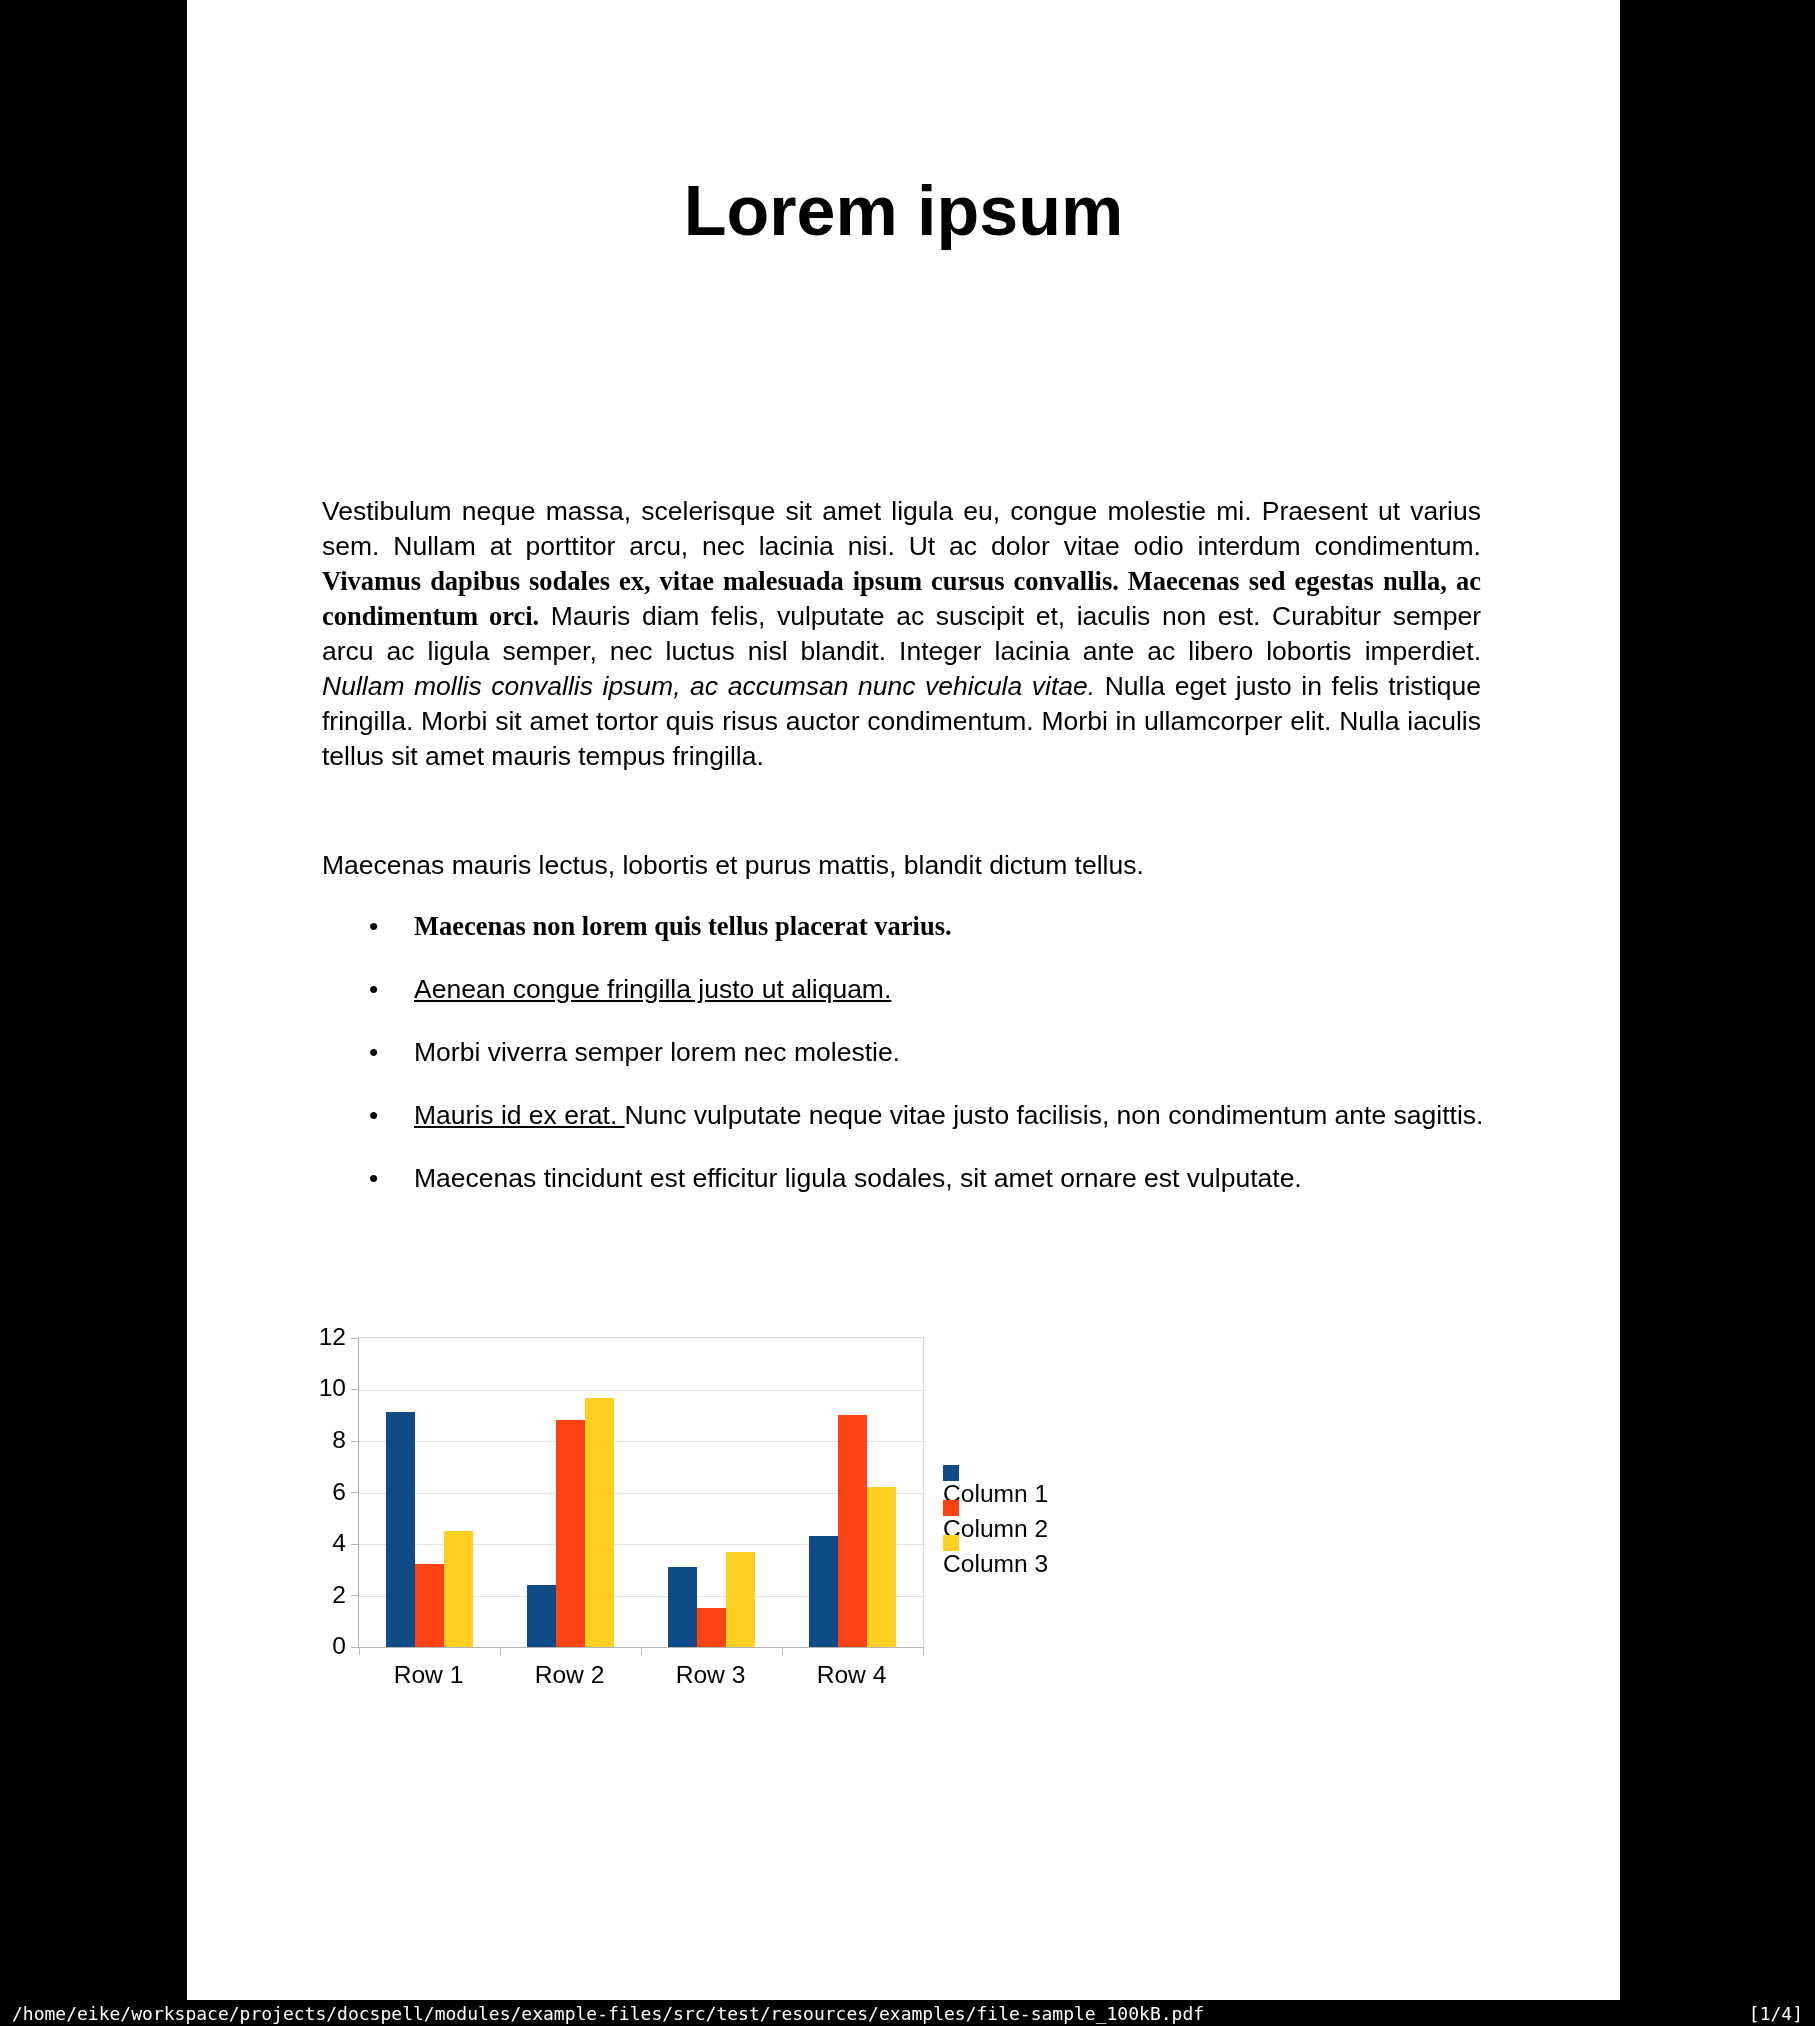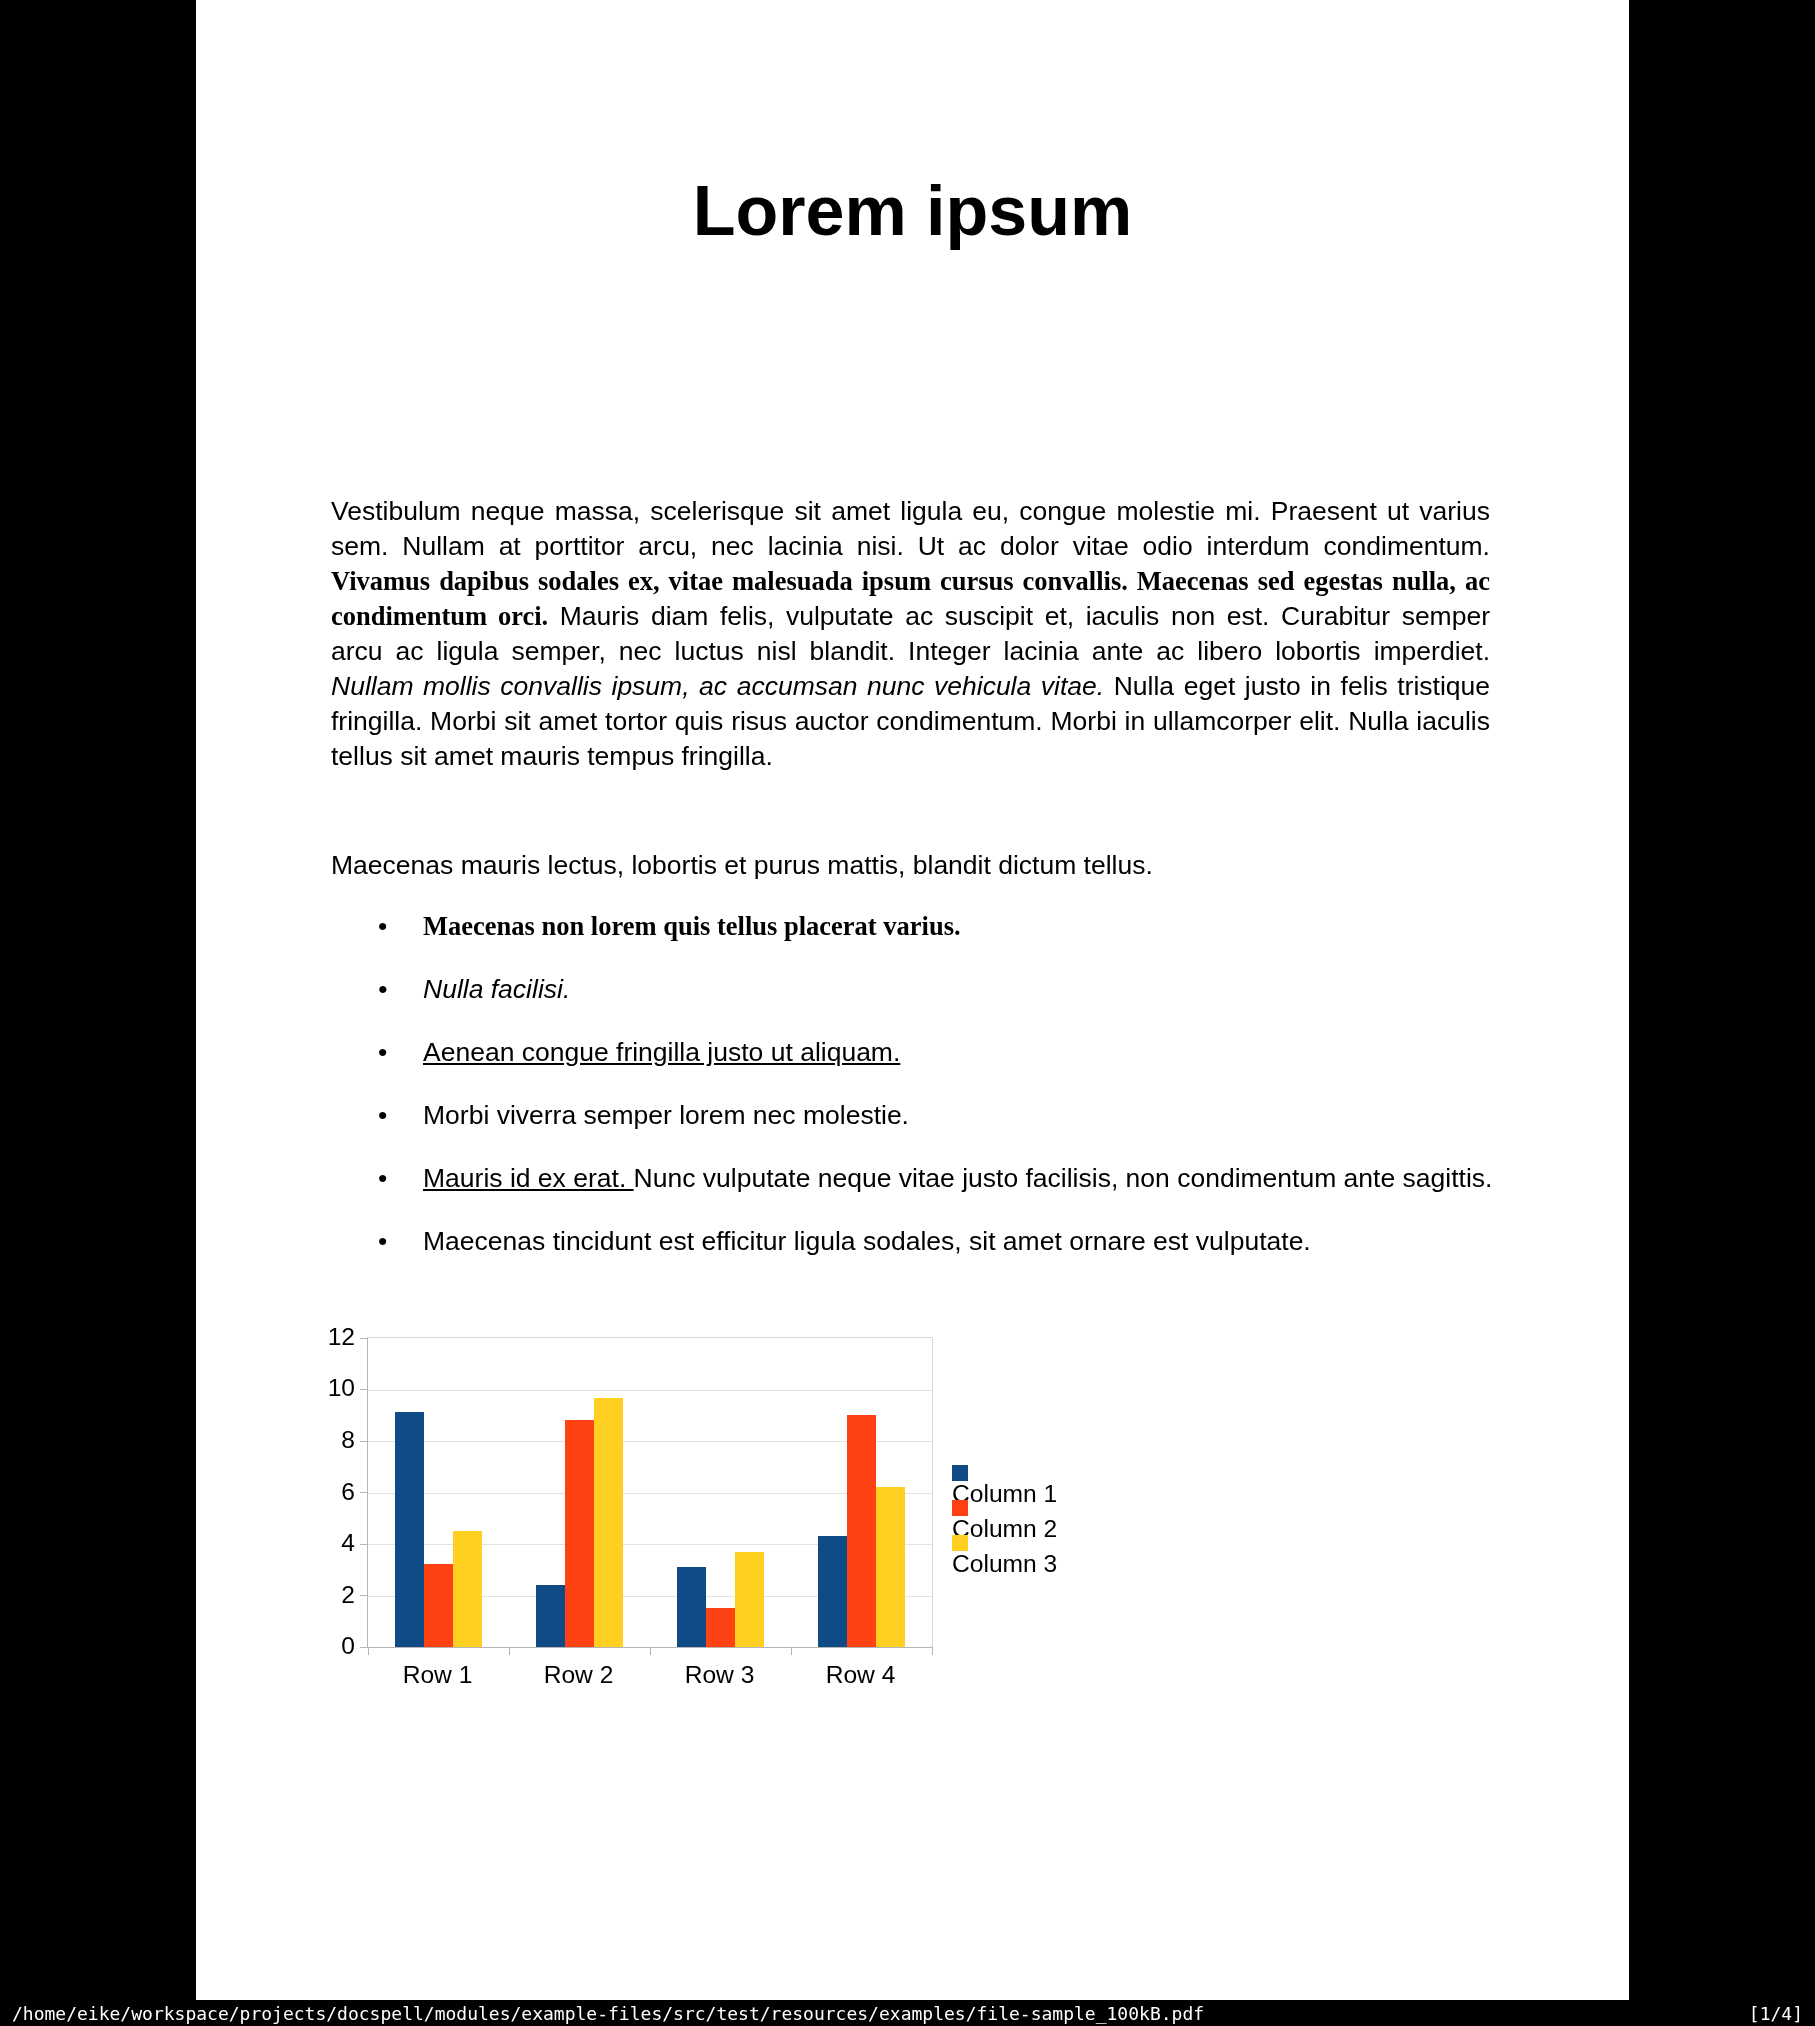--- a/index.html
+++ b/index.html
@@ -1,18 +1,18 @@
 <!DOCTYPE html>
 <html style="font-size:15px"><head>
 <meta charset="utf-8">
 <style>
   html,body{margin:0;padding:0;background:#000;}
   body{width:1815px;height:2026px;position:relative;overflow:hidden;
        font-family:"Liberation Sans",sans-serif;color:#000;}
-  .page{position:absolute;left:196px;top:0;width:1433px;height:2001px;background:#fff;}
+  .page{position:absolute;left:187px;top:0;width:1433px;height:2001px;background:#fff;}
 
   .doc-title{position:absolute;left:0;top:172px;width:1433px;text-align:center;
              font-size:70px;font-weight:bold;line-height:79px;letter-spacing:0;}
   .doc-heading{position:absolute;left:80px;top:327px;width:1221px;
                font-size:43px;font-weight:bold;line-height:47px;}
   .doc-heading .h-line2{display:block;margin-left:55px;}
 
   .para1{position:absolute;left:135px;top:494px;width:1159px;
          font-size:26.5px;line-height:35px;text-align:justify;}
   .para2{position:absolute;left:135px;top:848px;width:1159px;
@@ -57,21 +57,20 @@
 
   <div class="doc-title">Lorem ipsum</div>
 
 
   <div class="para1"><span>Vestibulum neque massa, scelerisque sit amet ligula eu, congue molestie mi. Praesent ut varius sem. Nullam at porttitor arcu, nec lacinia nisi. Ut ac dolor vitae odio interdum condimentum. </span><span class="bold">Vivamus dapibus sodales ex, vitae malesuada ipsum cursus convallis. Maecenas sed egestas nulla, ac condimentum orci.</span><span> Mauris diam felis, vulputate ac suscipit et, iaculis non est. Curabitur semper arcu ac ligula semper, nec luctus nisl blandit. Integer lacinia ante ac libero lobortis imperdiet. </span><span class="italic">Nullam mollis convallis ipsum, ac accumsan nunc vehicula vitae.</span><span> Nulla eget justo in felis tristique fringilla. Morbi sit amet tortor quis risus auctor condimentum. Morbi in ullamcorper elit. Nulla iaculis tellus sit amet mauris tempus fringilla.</span></div>
 
   <div class="para2">Maecenas mauris lectus, lobortis et purus mattis, blandit dictum tellus.</div>
 
   <ul class="bullets">
     <li><span class="bold">Maecenas non lorem quis tellus placerat varius.</span></li>
-    <li class="italic"><span class="italic">Nulla facilisi.</span></li>
     <li><span class="underline">Aenean congue fringilla justo ut aliquam. </span></li>
     <li><span>Morbi viverra semper lorem nec molestie.</span></li>
     <li><span class="underline">Mauris id ex erat. </span><span>Nunc vulputate neque vitae justo facilisis, non condimentum ante sagittis.</span></li>
     <li><span>Maecenas tincidunt est efficitur ligula sodales, sit amet ornare est vulputate.</span></li>
   </ul>
 
   <div class="chart">
     <div class="plot">
       <div class="axis-left"></div>
       <div class="axis-bottom"></div>

